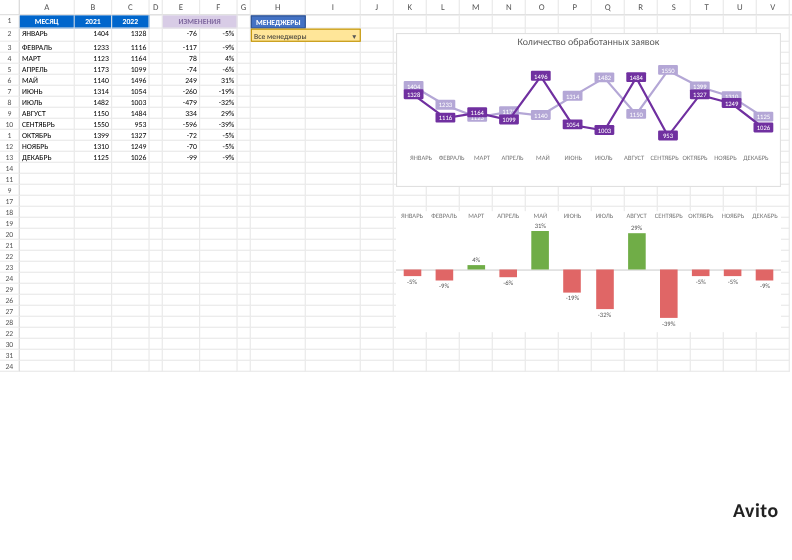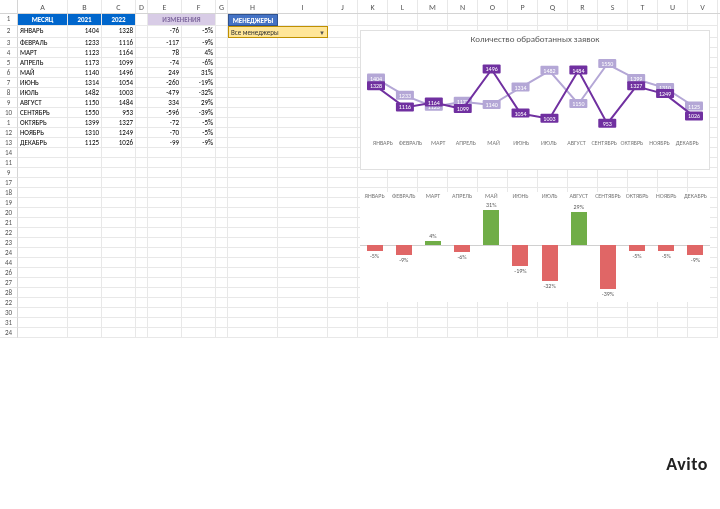--- a/index.html
+++ b/index.html
@@ -733,21 +733,21 @@
         <div class="cell" style="width:30px"></div>
         <div class="cell" style="width:30px"></div>
         <div class="cell" style="width:30px"></div>
         <div class="cell" style="width:30px"></div>
         <div class="cell" style="width:30px"></div>
         <div class="cell" style="width:30px"></div>
         <div class="cell" style="width:30px"></div>
         <div class="cell" style="width:30px"></div>
       </div>
       <div class="grid-row">
-        <div class="rownum">44</div>
+        <div class="rownum">29</div>
         <div class="cell" style="width:50px"></div>
         <div class="cell" style="width:34px"></div>
         <div class="cell" style="width:34px"></div>
         <div class="cell" style="width:12px"></div>
         <div class="cell" style="width:34px"></div>
         <div class="cell" style="width:34px"></div>
         <div class="cell" style="width:12px"></div>
         <div class="cell" style="width:50px"></div>
         <div class="cell" style="width:50px"></div>
         <div class="cell" style="width:30px"></div>

